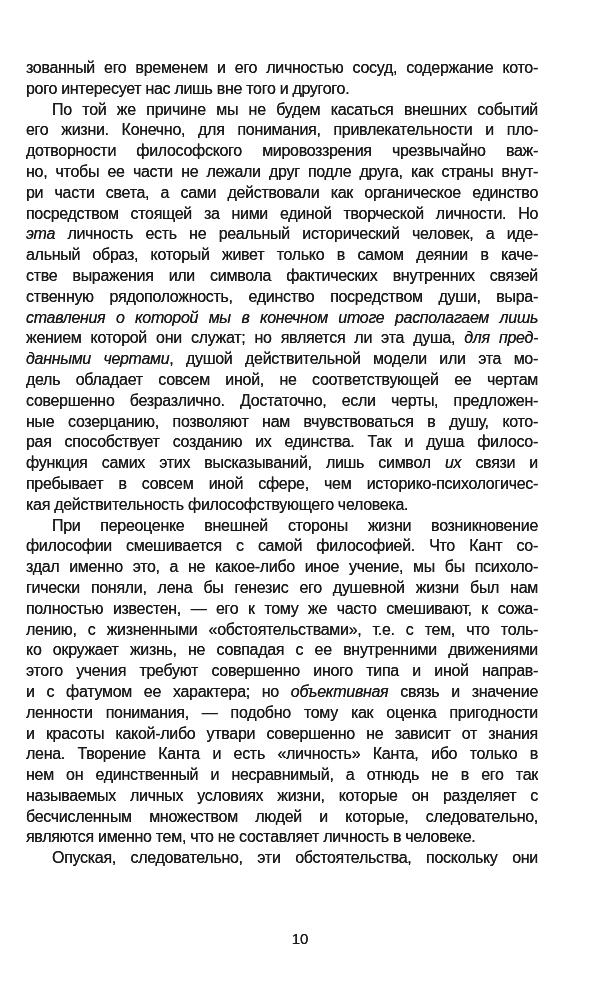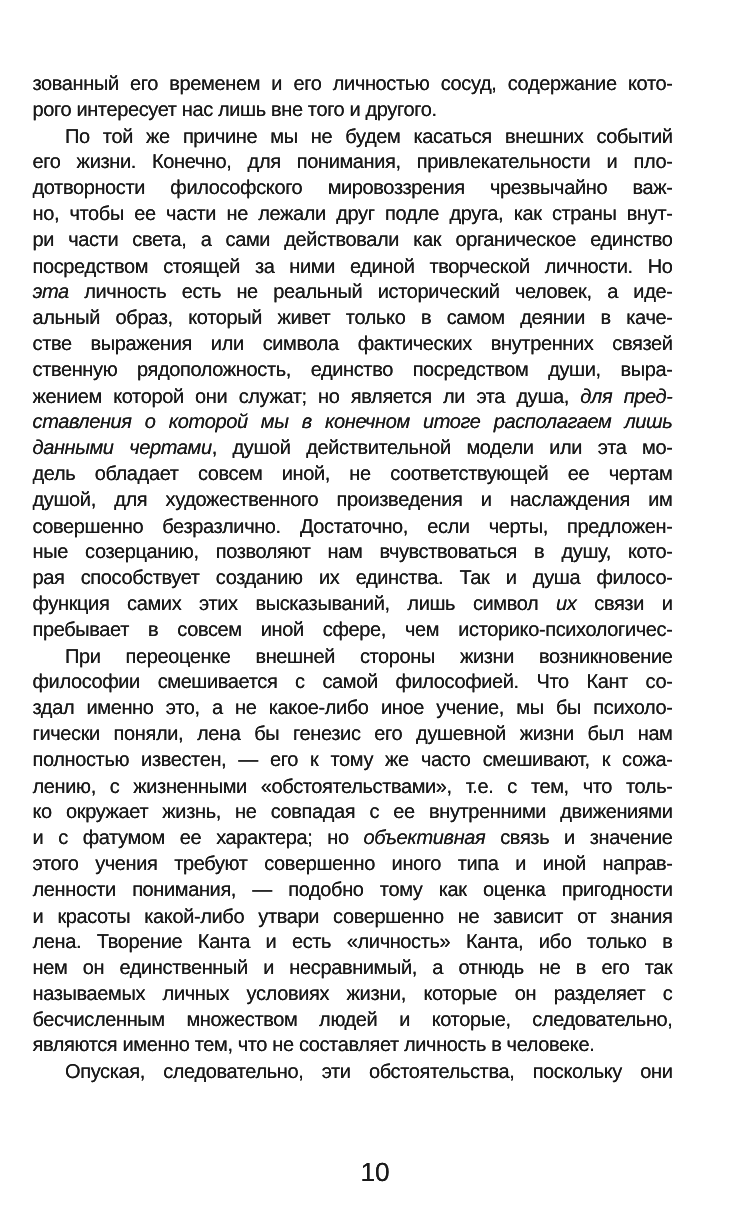--- a/index.html
+++ b/index.html
@@ -34,21 +34,21 @@
   .line.unjust { text-align-last: left; }
   .line.indent { padding-left: 26px; }
   .line i { font-style: italic; }
   .page-number {
     position: absolute;
     top: 929px;
     left: 0;
     right: 0;
     text-align: center;
     letter-spacing: 0;
-    font-size: 21px;
+    font-size: 15px;
     line-height: 20px;
     text-shadow: 0 0 0.5px currentColor;
   }
 </style>
 </head>
 <body>
 
 <div class="page">
   <div class="text-block">
       <div class="paragraph">
@@ -59,41 +59,41 @@
         <div class="line indent">По той же причине мы не будем касаться внешних событий</div>
         <div class="line">его жизни. Конечно, для понимания, привлекательности и пло-</div>
         <div class="line">дотворности философского мировоззрения чрезвычайно важ-</div>
         <div class="line">но, чтобы ее части не лежали друг подле друга, как страны внут-</div>
         <div class="line">ри части света, а сами действовали как органическое единство</div>
         <div class="line">посредством стоящей за ними единой творческой личности. Но</div>
         <div class="line"><i>эта</i> личность есть не реальный исторический человек, а иде-</div>
         <div class="line">альный образ, который живет только в самом деянии в каче-</div>
         <div class="line">стве выражения или символа фактических внутренних связей</div>
         <div class="line">ственную рядоположность, единство посредством души, выра-</div>
+        <div class="line"><i>ставления о которой мы в конечном итоге располагаем лишь</i></div>
         <div class="line">жением которой они служат; но является ли эта душа, <i>для пред-</i></div>
-        <div class="line"><i>ставления о которой мы в конечном итоге располагаем лишь</i></div>
         <div class="line"><i>данными чертами</i>, душой действительной модели или эта мо-</div>
         <div class="line">дель обладает совсем иной, не соответствующей ее чертам</div>
-        <div class="line">душой, для художественного произведения и наслаждения им</div>
         <div class="line">совершенно безразлично. Достаточно, если черты, предложен-</div>
         <div class="line">ные созерцанию, позволяют нам вчувствоваться в душу, кото-</div>
         <div class="line">рая способствует созданию их единства. Так и душа филосо-</div>
         <div class="line">функция самих этих высказываний, лишь символ <i>их</i> связи и</div>
         <div class="line">пребывает в совсем иной сфере, чем историко-психологичес-</div>
+        <div class="line unjust">кая действительность философствующего человека.</div>
       </div>
       <div class="paragraph">
         <div class="line indent">При переоценке внешней стороны жизни возникновение</div>
         <div class="line">философии смешивается с самой философией. Что Кант со-</div>
         <div class="line">здал именно это, а не какое-либо иное учение, мы бы психоло-</div>
         <div class="line">гически поняли, лена бы генезис его душевной жизни был нам</div>
         <div class="line">полностью известен, — его к тому же часто смешивают, к сожа-</div>
         <div class="line">лению, с жизненными «обстоятельствами», т.е. с тем, что толь-</div>
         <div class="line">ко окружает жизнь, не совпадая с ее внутренними движениями</div>
+        <div class="line">этого учения требуют совершенно иного типа и иной направ-</div>
         <div class="line">и с фатумом ее характера; но <i>объективная</i> связь и значение</div>
-        <div class="line">этого учения требуют совершенно иного типа и иной направ-</div>
         <div class="line">ленности понимания, — подобно тому как оценка пригодности</div>
         <div class="line">и красоты какой-либо утвари совершенно не зависит от знания</div>
         <div class="line">лена. Творение Канта и есть «личность» Канта, ибо только в</div>
         <div class="line">нем он единственный и несравнимый, а отнюдь не в его так</div>
         <div class="line">называемых личных условиях жизни, которые он разделяет с</div>
         <div class="line">бесчисленным множеством людей и которые, следовательно,</div>
         <div class="line unjust">являются именно тем, что не составляет личность в человеке.</div>
       </div>
       <div class="paragraph">
         <div class="line indent">Опуская, следовательно, эти обстоятельства, поскольку они</div>

